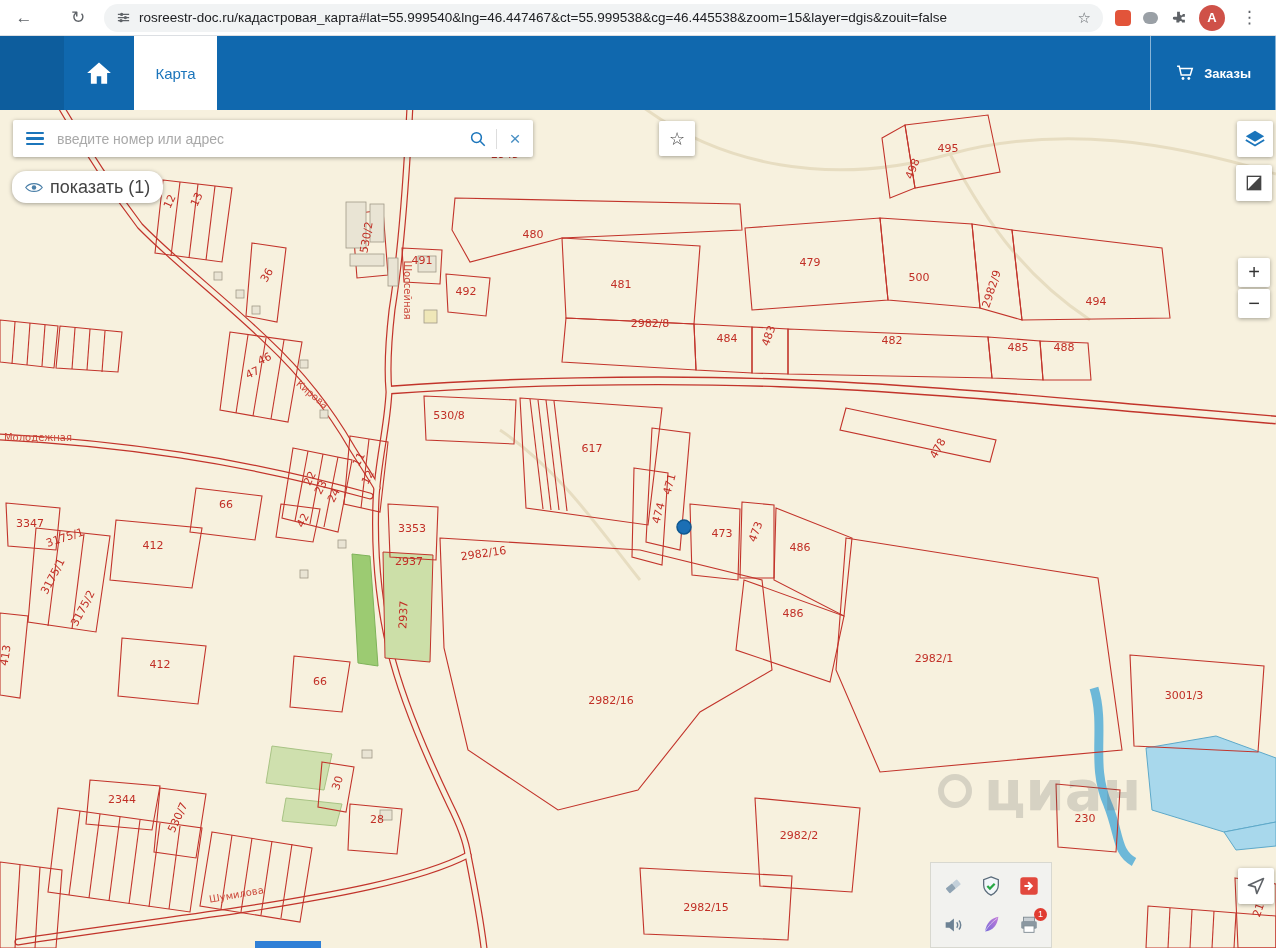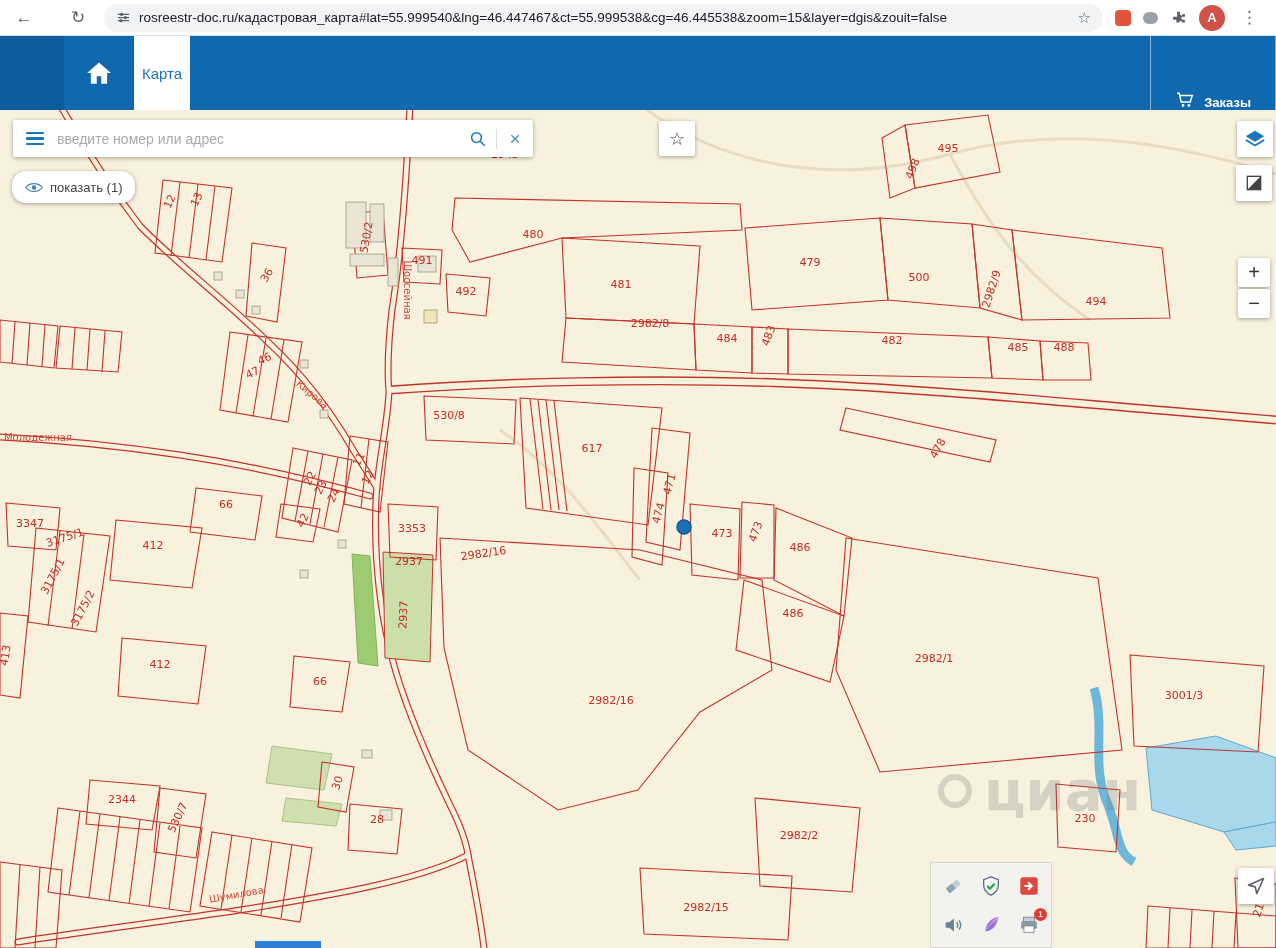--- a/index.html
+++ b/index.html
@@ -19,25 +19,25 @@
   .ext-dot1{width:16px;height:16px;border-radius:4px;background:#e2543a}
   .ext-dot2{width:15px;height:12px;border-radius:6px;background:#9aa0a6}
   .kebab{font-size:17px;color:#5f6368;letter-spacing:0;cursor:pointer;padding:0 4px}
   .avatar{width:26px;height:26px;border-radius:50%;background:#cf5148;color:#fff;font-size:13px;font-weight:bold;
           display:flex;align-items:center;justify-content:center;cursor:pointer}
 
   
   .header{height:74px;background:#1068ae;display:flex;align-items:stretch;color:#fff}
   .hdr-dark{width:64px;background:#0d5d9d}
   .hdr-home{width:70px;display:flex;align-items:center;justify-content:center;cursor:pointer}
-  .tab-karta{background:#fff;color:#1b75bb;width:56px;display:flex;align-items:center;justify-content:center;
+  .tab-karta{background:#fff;color:#1b75bb;width:83px;display:flex;align-items:center;justify-content:center;
              font-size:15px;cursor:pointer}
   .hdr-right{margin-left:auto;display:flex;align-items:stretch}
   .hdr-div{width:1px;background:rgba(255,255,255,.5)}
-  .hdr-btn{display:flex;align-items:flex-end;gap:9px;padding:0 24px;font-size:13px;font-weight:bold;cursor:pointer;color:#fff}
+  .hdr-btn{display:flex;align-items:center;gap:9px;padding:0 24px;font-size:13px;font-weight:bold;cursor:pointer;color:#fff}
 
   
   #map-area{position:relative;width:1276px;height:838px;background:#f7f1de}
   #map-svg{position:absolute;left:0;top:0}
   .rc{stroke:#c2342b;stroke-width:7;fill:none;stroke-linecap:round}
   .rf{stroke:#f7f1de;stroke-width:4.6;fill:none;stroke-linecap:round}
   .rc2{stroke:#c2342b;stroke-width:9;fill:none}
   .rf2{stroke:#f7f1de;stroke-width:6.2;fill:none}
   .map-lbl{font:11px "DejaVu Sans",sans-serif;fill:#c12f26;text-anchor:middle;pointer-events:none}
   .map-lbl.street{font-size:10px;fill:#cc4a3c}
@@ -50,21 +50,21 @@
   .burger-btn i{display:block;width:18px;height:2.4px;background:#1b75bb;border-radius:1px}
   .search-input{flex:1;border:none;outline:none;font-size:14px;color:#333;height:100%;background:transparent}
   .search-input::placeholder{color:#a9a9a9}
   .sb-btn{width:36px;height:100%;display:flex;align-items:center;justify-content:center;cursor:pointer;background:none;border:none}
   .sb-sep{width:1px;height:20px;background:#ddd}
   .sb-x{font-size:19px;color:#4a90c4;line-height:1}
 
   .star-btn{left:659px;top:11px;width:36px;height:35px;display:flex;align-items:center;justify-content:center;
             font-size:18px;color:#444;cursor:pointer}
   .show-pill{left:12px;top:61px;height:27px;padding:16px 13px;border-radius:14px;display:flex;align-items:center;gap:7px;
-             font-size:13px;color:#444;cursor:pointer}
+             font-size:18px;color:#444;cursor:pointer}
 
   .sq-btn{width:36px;height:36px;display:flex;align-items:center;justify-content:center;cursor:pointer}
   .layers-btn{left:1237px;top:11px}
   .measure-btn{left:1236px;top:55px}
   .zoom-btn{left:1238px;width:32px;height:29px;display:flex;align-items:center;justify-content:center;
             font-size:20px;color:#333;cursor:pointer;user-select:none}
   .zoom-in{top:148px}
   .zoom-out{top:179px}
   .gps-btn{left:1238px;top:758px}
 

